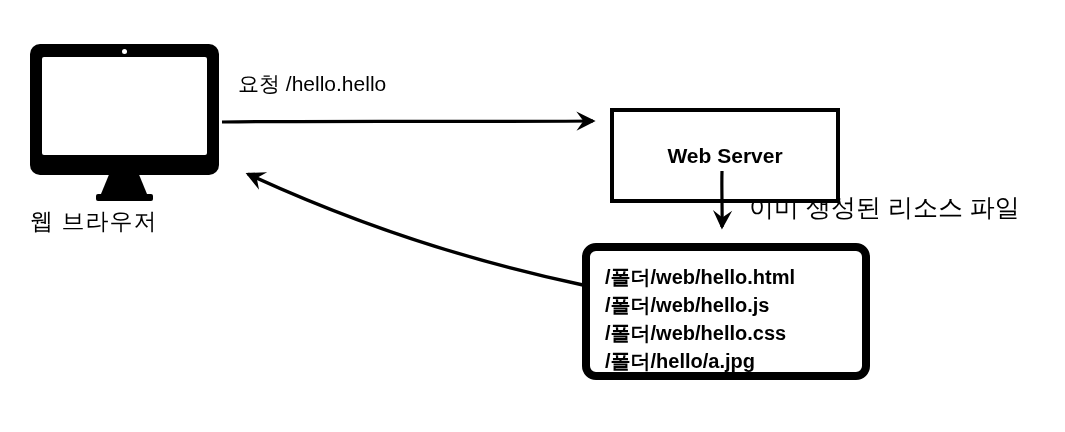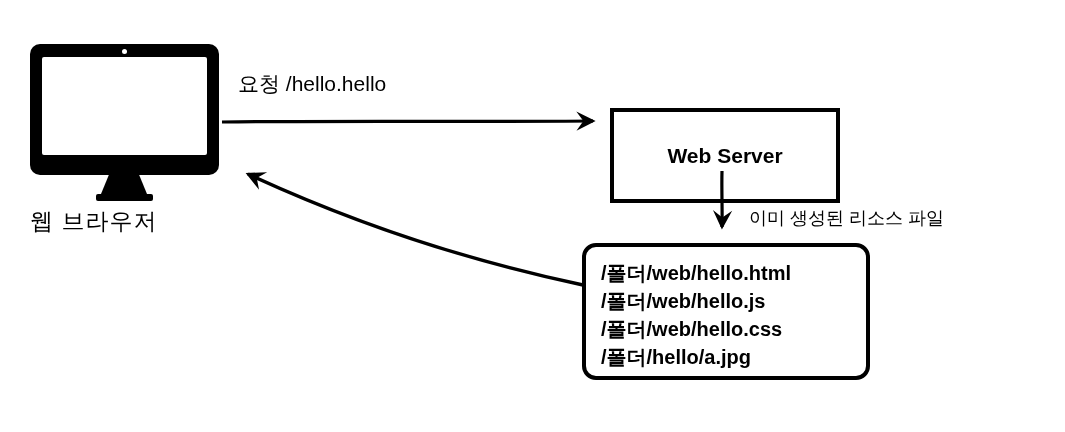--- a/index.html
+++ b/index.html
@@ -63,22 +63,21 @@
 
   
   .request-label {
     position: absolute;
     left: 238px; top: 70px;
     font-size: 21px;
   }
   .response-label {
     position: absolute;
     left: 749px; top: 191px;
-    font-size: 18px;
-    margin-top: 15px;
+    font-size: 25px;
   }
 
   
   .server-box {
     position: absolute;
     left: 610px; top: 72px;
     width: 230px; height: 95px;
     border: 4px solid #000000;
     background: #ffffff;
     display: flex;
@@ -87,21 +86,21 @@
     font-size: 21px;
     font-weight: bold;
     margin-top: 36px;
   }
 
   
   .files-box {
     position: absolute;
     left: 582px; top: 243px;
     width: 288px; height: 137px;
-    border: 4px solid #000000;
+    border: 8px solid #000000;
     border-radius: 14px;
     background: #ffffff;
     padding: 12px 6px 4px 15px;
   }
   .file-line {
     font-size: 20px;
     font-weight: bold;
     line-height: 28px;
     white-space: nowrap;
   }

